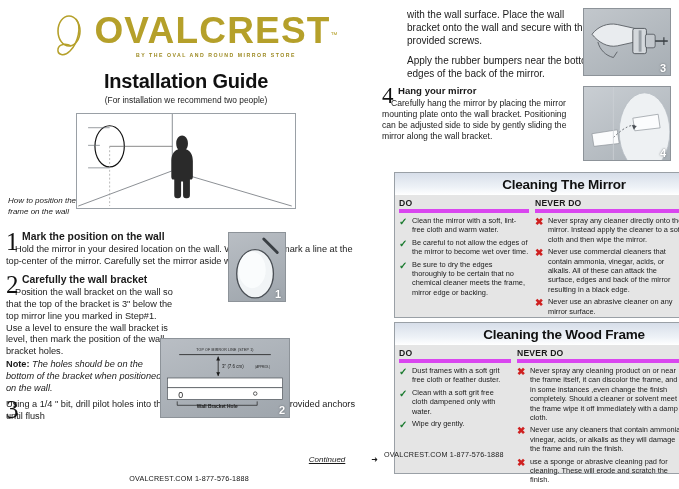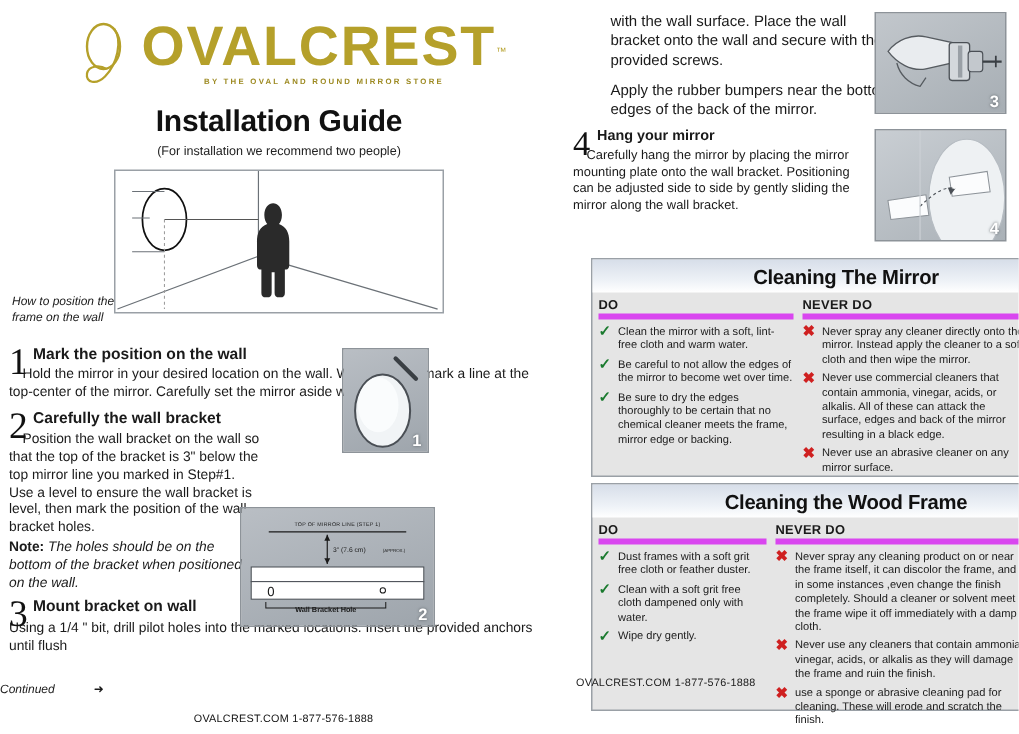--- a/index.html
+++ b/index.html
@@ -40,21 +40,21 @@
   .note-txt { font-style: italic; }
 
   .img-thumb { background: linear-gradient(160deg,#b9bec4,#9ea5ac); position: absolute; border: 1px solid #8d9399; }
   .img-num { position: absolute; right: 4px; bottom: 1px; font-size: 11px; color: #fff; font-weight: bold; text-shadow: 0 0 2px #5a6065; }
 
   
   #thumb1 { left: 228px; top: 232px; width: 58px; height: 70px; }
   
   #thumb2 { left: 160px; top: 338px; width: 130px; height: 80px; }
 
-  .continued { position: absolute; left: 0; right: 0; top: 455px; text-align: left; font-size: 8px; font-style: italic; }
+  .continued { position: absolute; left: 0; right: 0; top: 455px; text-align: right; font-size: 8px; font-style: italic; text-decoration: underline; }
   .cont-arrow { display: inline-block; margin-left: 26px; font-style: normal; }
   .footer-left { position: absolute; left: 0; right: 0; top: 474px; text-align: center; font-size: 7.2px; letter-spacing: 0.2px; color: #111; }
 
   
   .col-right { width: 301px; height: 489px; position: relative; padding: 8px 6px 0 4px; }
   .r-text { font-size: 10px; line-height: 1.32; width: 188px; margin-left: 25px; }
   .r-text p { margin-bottom: 6px; }
 
   #thumb3 { left: 205px; top: 8px; width: 88px; height: 68px; background: linear-gradient(150deg,#c2c7cc,#a7aeb4); }
   #thumb4 { left: 205px; top: 86px; width: 88px; height: 75px; background: linear-gradient(150deg,#c9ced3,#aab1b7); }
@@ -136,21 +136,20 @@
         <div class="step-num">2</div>
         <div class="step-head">Carefully the wall bracket</div>
         <div class="step-body" style="width:167px;">
           <p class="indent">Position the wall bracket on the wall so that the top of the bracket is 3" below the top mirror line you marked in Step#1. Use a level to ensure the wall bracket is level, then mark the position of the wall bracket holes.</p>
           <p><span class="note-lbl">Note:</span><span class="note-txt"> The holes should be on the bottom of the bracket when positioned on the wall.</span></p>
         </div>
       </div>
 
       <div class="step" style="margin-top:4px;">
         <div class="step-num">3</div>
-        <div class="step-head">Mount bracket on wall</div>
         <div class="step-body">
           <p>Using a 1/4 " bit, drill pilot holes into the marked locations. Insert the provided anchors until flush</p>
         </div>
       </div>
     </div>
 
     <div class="img-thumb" id="thumb1">
       <svg viewBox="0 0 58 70" width="56" height="68">
         <line x1="36" y1="6" x2="50" y2="20" stroke="#3a3f44" stroke-width="3" stroke-linecap="round"></line>
         <ellipse cx="27" cy="42" rx="19" ry="25" fill="#f1f4f6" stroke="#4a4f55" stroke-width="1.4"></ellipse>

